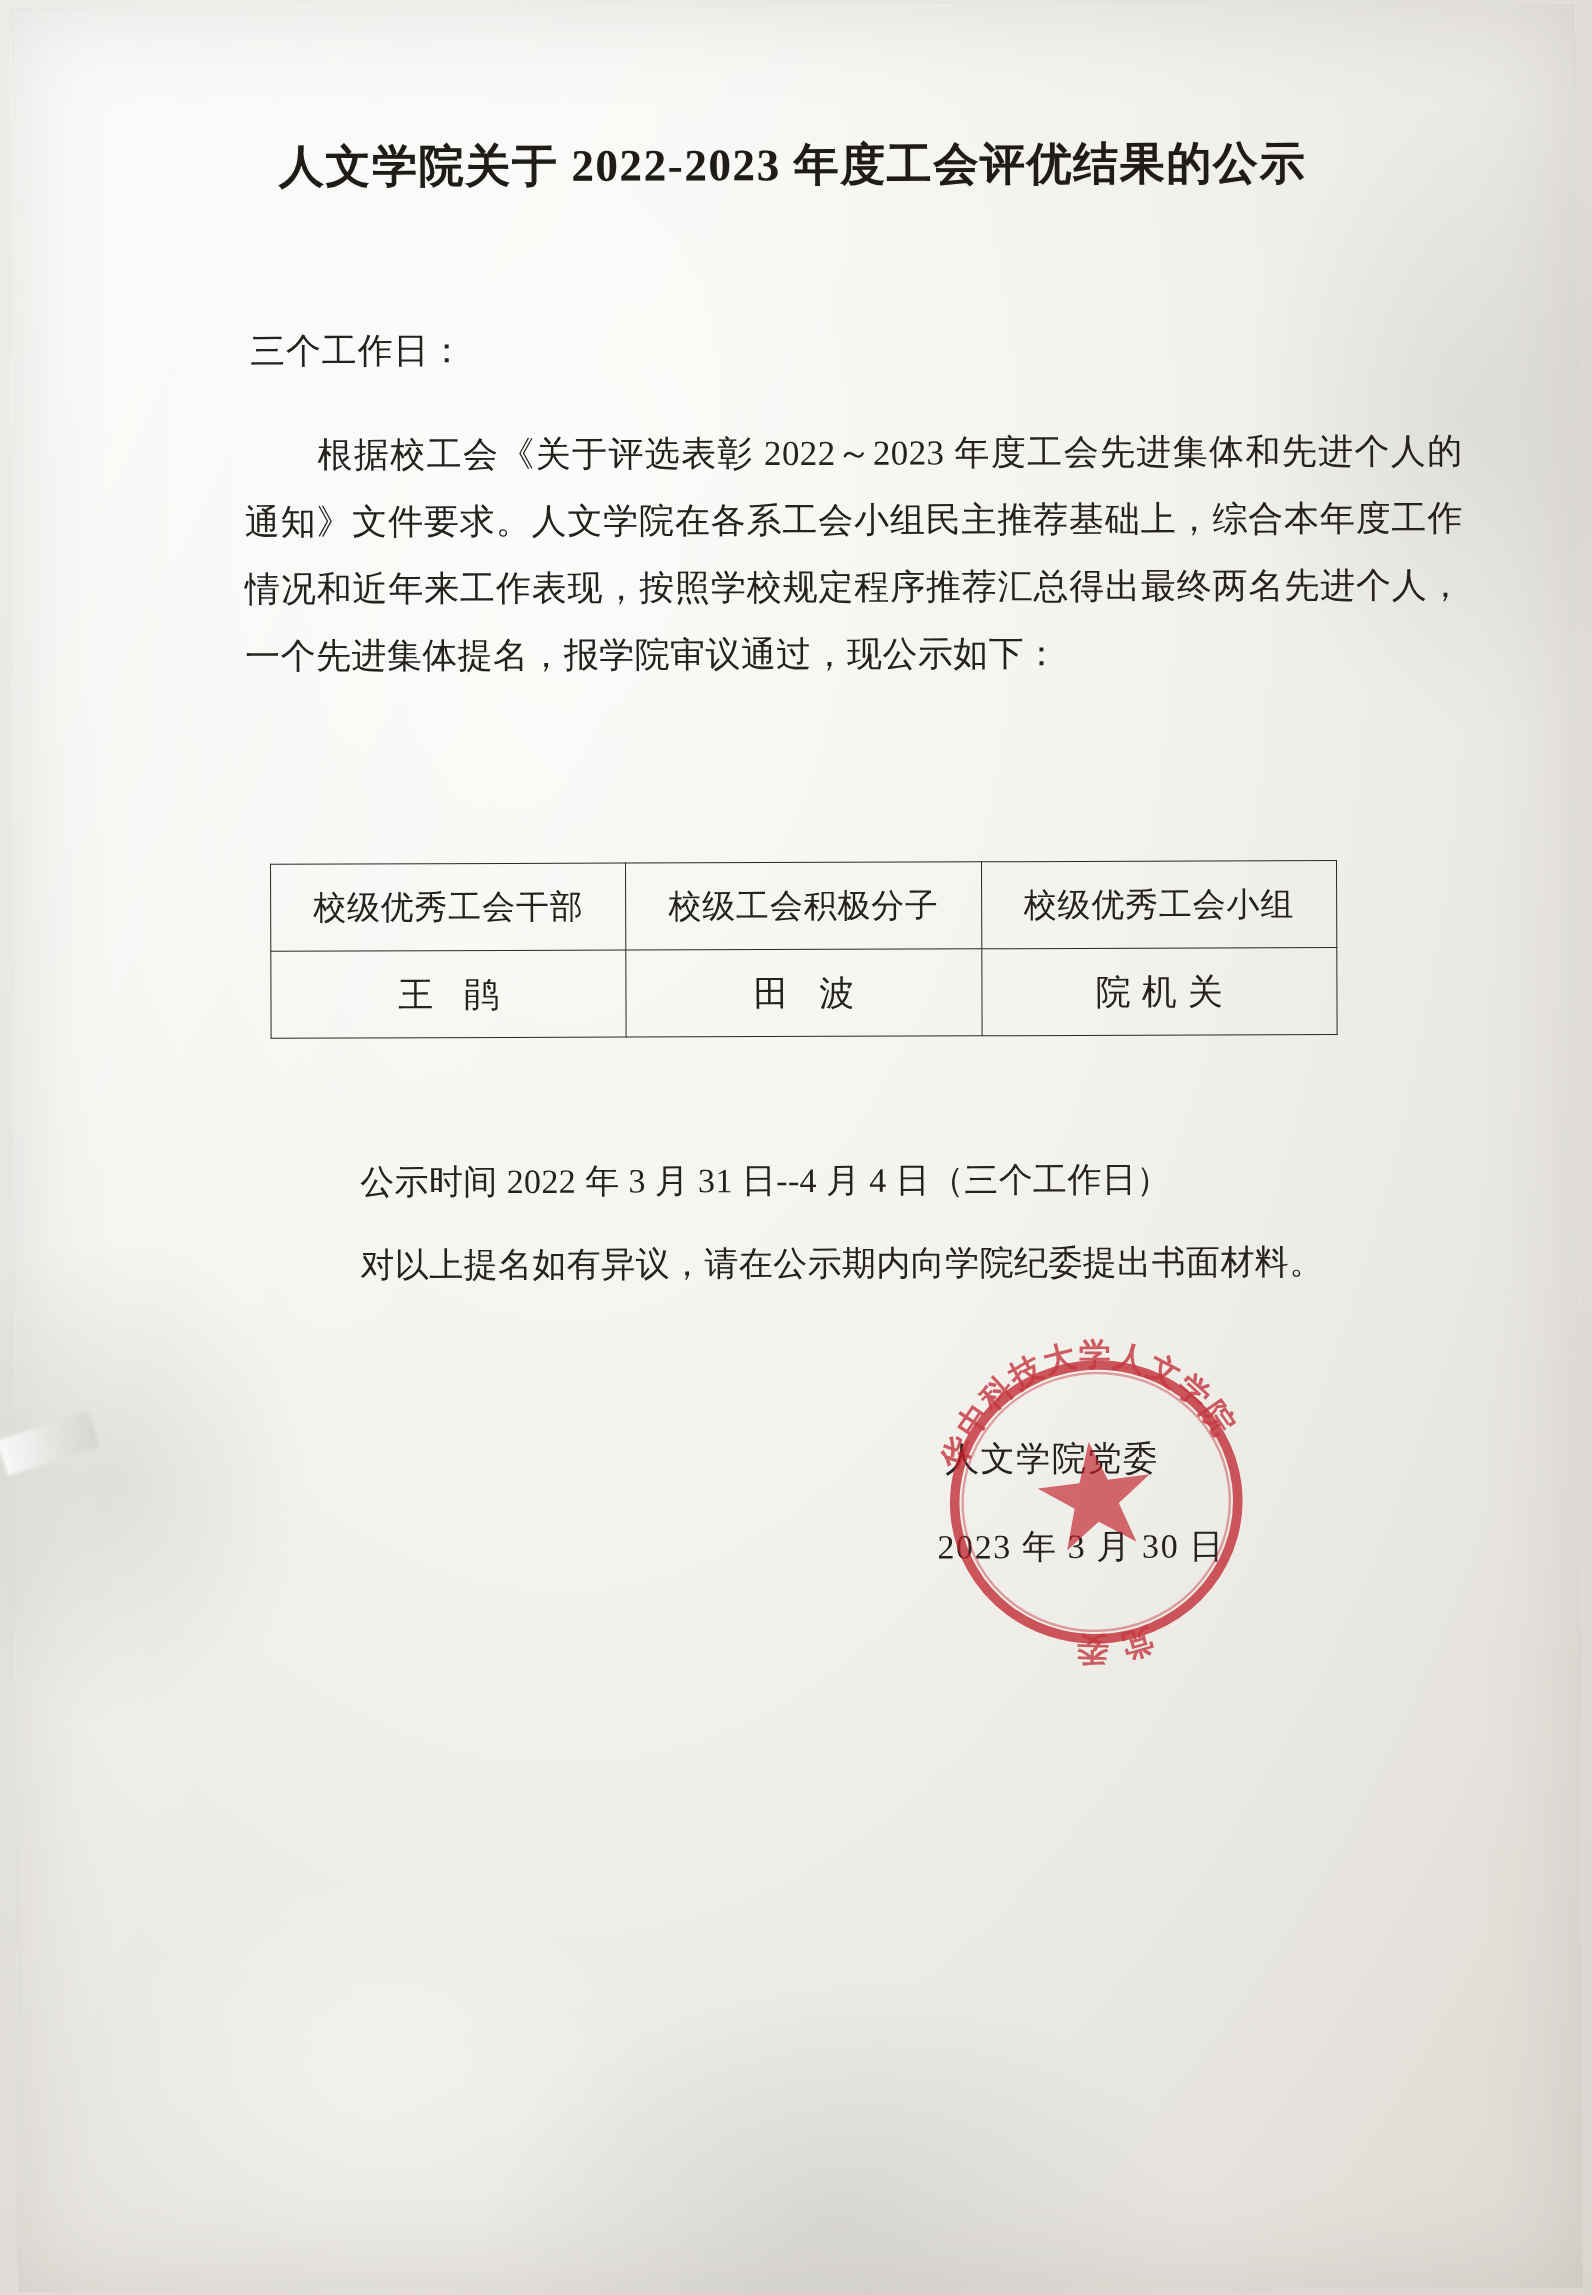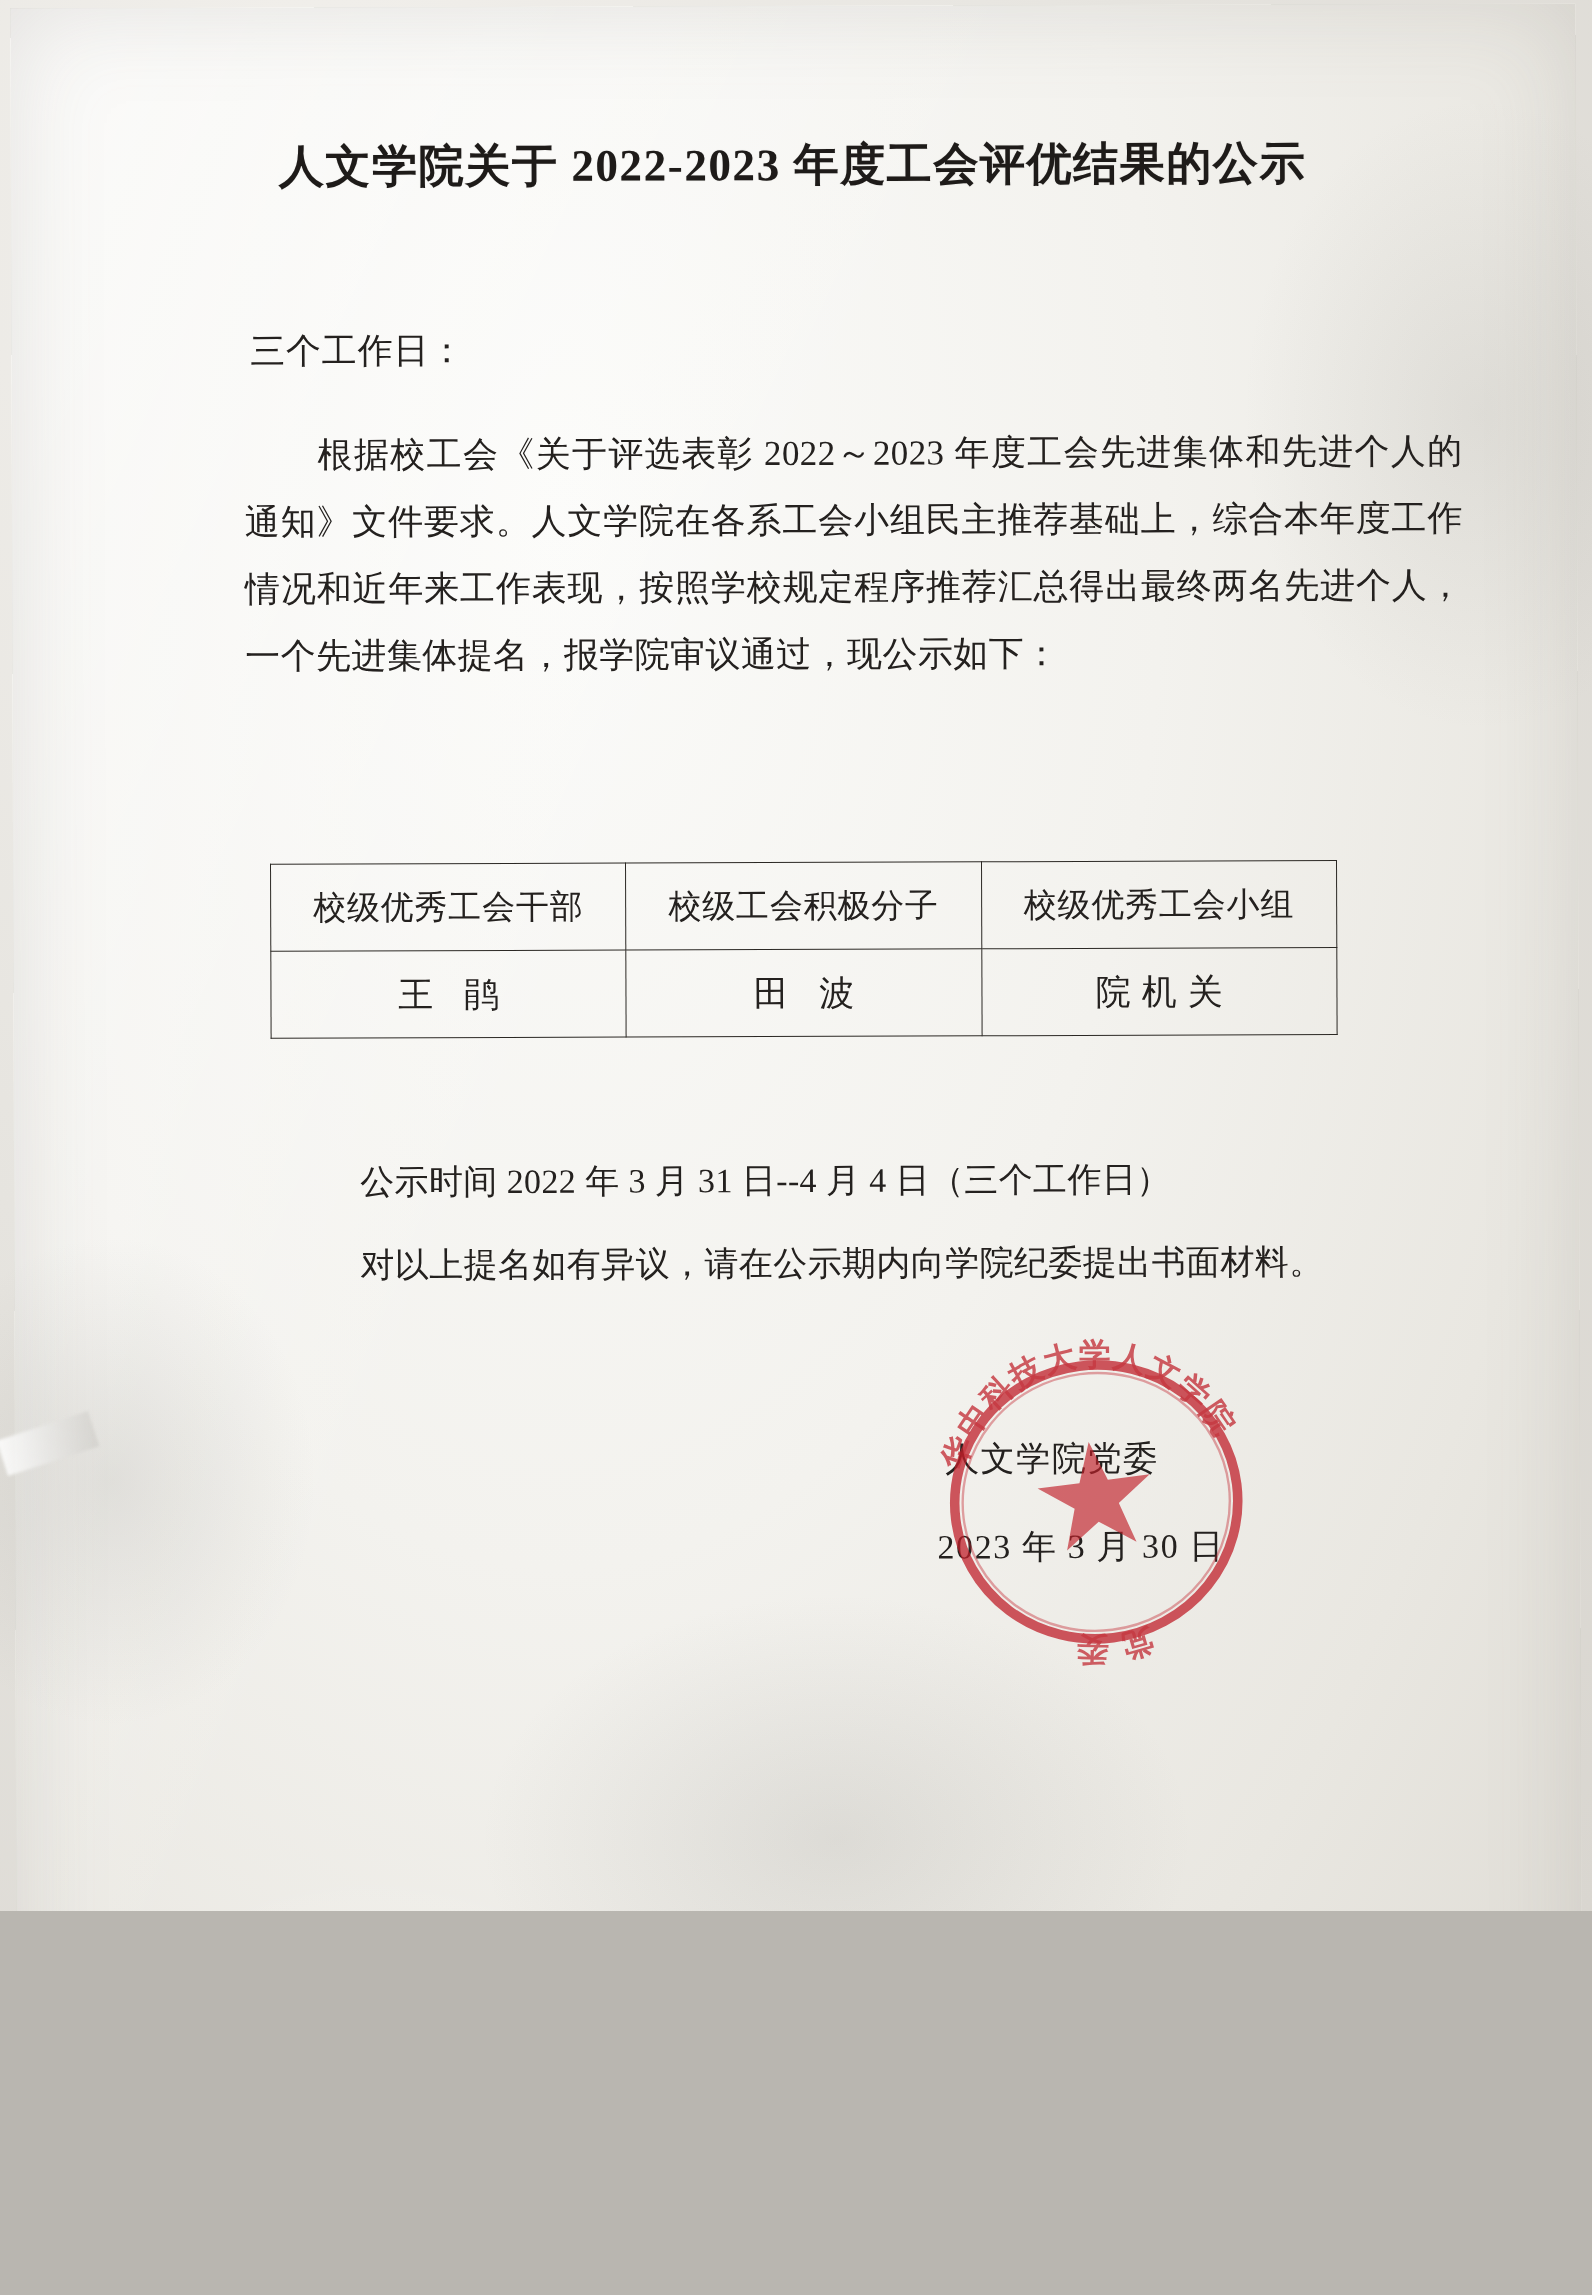--- a/index.html
+++ b/index.html
@@ -11,21 +11,21 @@
     height: 2295px;
     background: #b9b6b0;
     font-family: "Liberation Serif", "DejaVu Serif", serif;
     overflow: hidden;
   }
 
   
   .photo {
     position: relative;
     width: 1592px;
-    height: 1911px;
+    height: 2295px;
     background:
       radial-gradient(ellipse at 20% 10%, #f2f0ec 0%, #e6e4df 45%, #d9d6d0 100%);
     overflow: hidden;
   }
   .paper {
     position: absolute;
     left: 14.3px;
     top: 6.4px;
     width: 1565px;
     height: 2284px;

